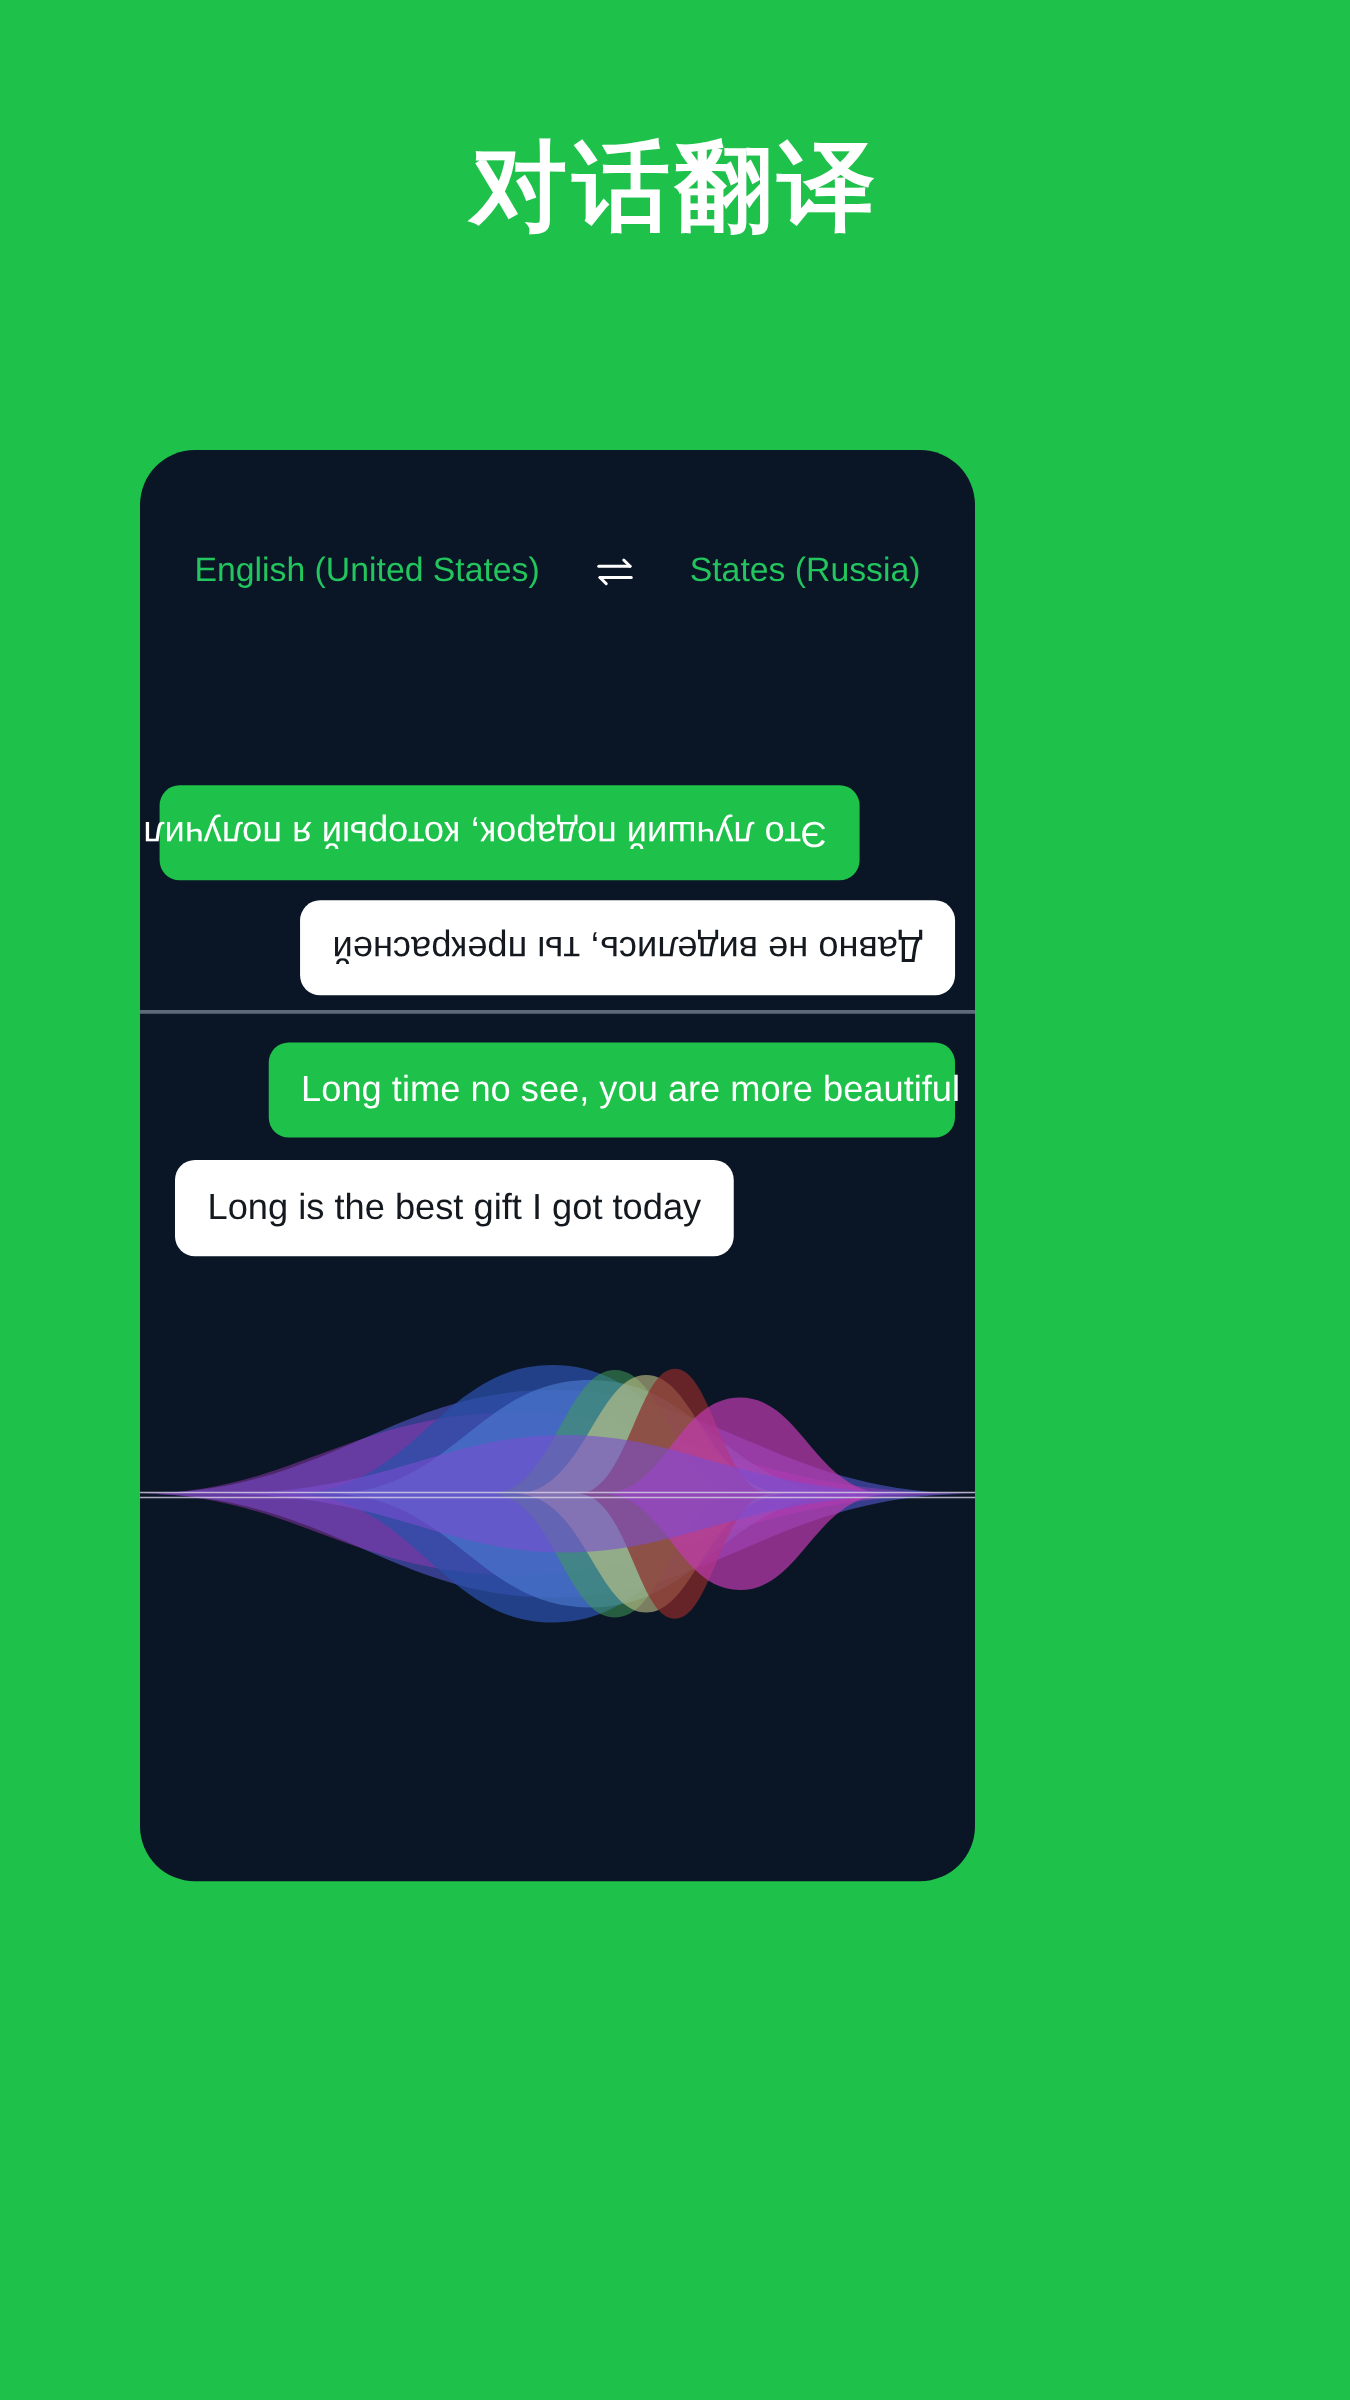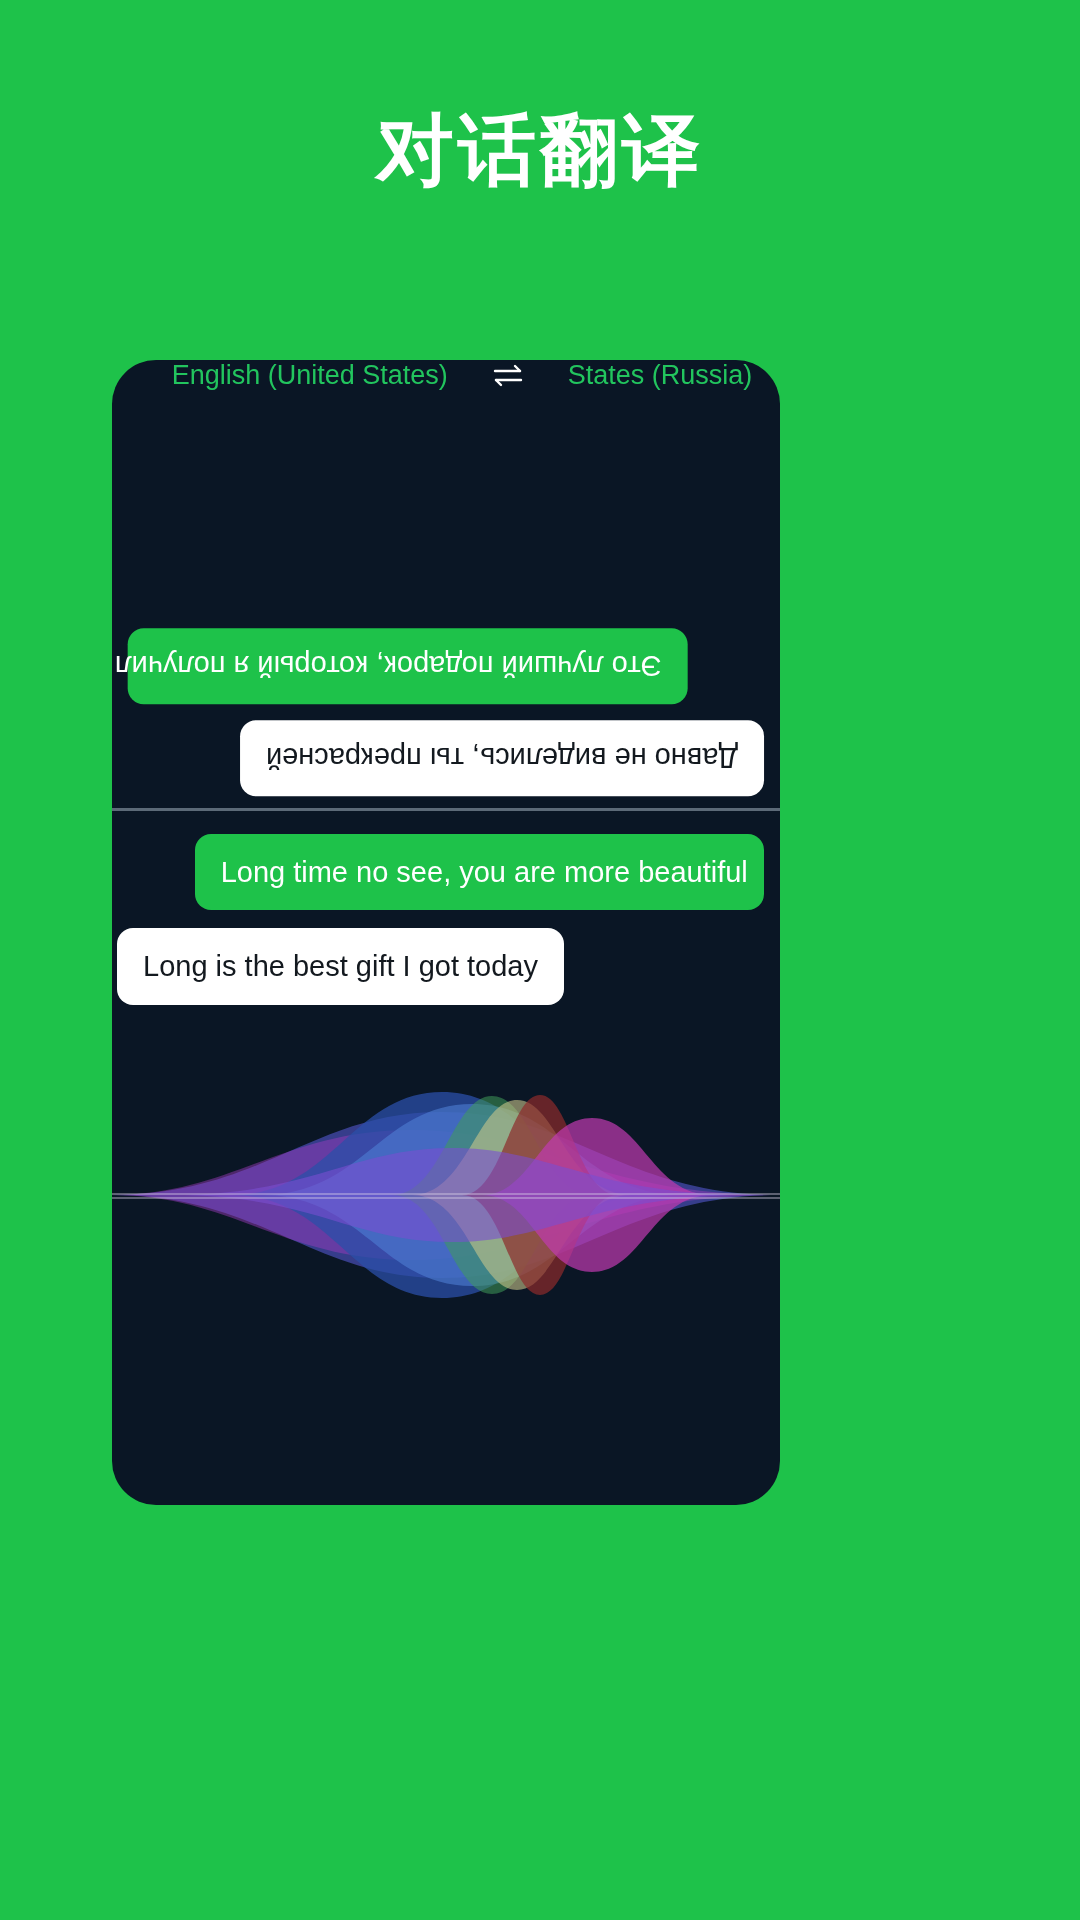--- a/index.html
+++ b/index.html
@@ -45,25 +45,24 @@
   }
 
   
   .lang-bar {
     position: absolute;
     top: 0;
     left: 0;
     width: 100%;
     height: 112px;
     display: flex;
-    align-items: flex-start;
+    align-items: flex-end;
     justify-content: center;
     gap: 42px;
     padding: 0 22px;
-    margin-left: 16px;
   }
   .lang-item {
     color: #22c55e;
     font-size: 27px;
     white-space: nowrap;
   }
   .swap-icon {
     width: 36px;
     height: 30px;
     display: flex;
@@ -86,21 +85,21 @@
     justify-content: flex-end;
     gap: 16px;
     padding-bottom: 12px;
   }
   .chat-bottom {
     position: absolute;
     top: 452px;
     left: 0;
     width: 100%;
     height: 228px;
-    padding: 22px 16px 0 5px;
+    padding: 22px 16px 0 28px;
     display: flex;
     flex-direction: column;
     gap: 18px;
   }
 
   .divider {
     position: absolute;
     top: 448px;
     left: 0;
     width: 100%;

